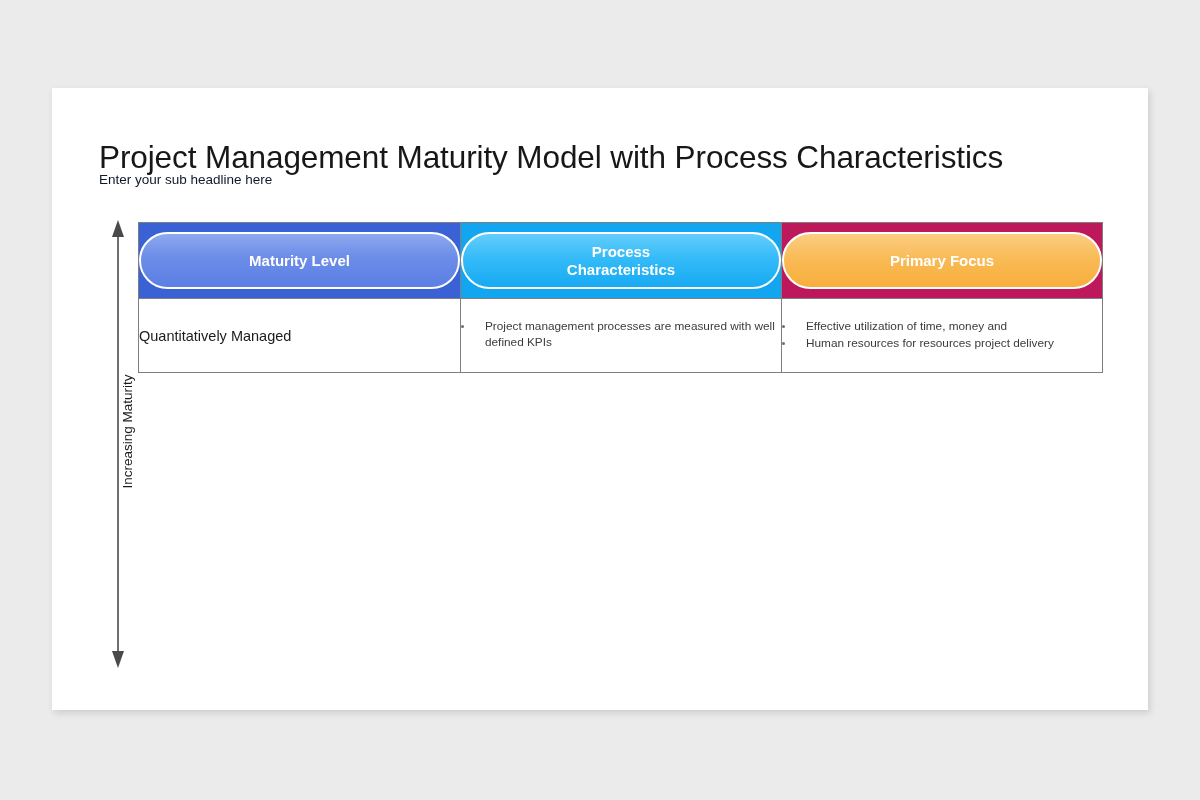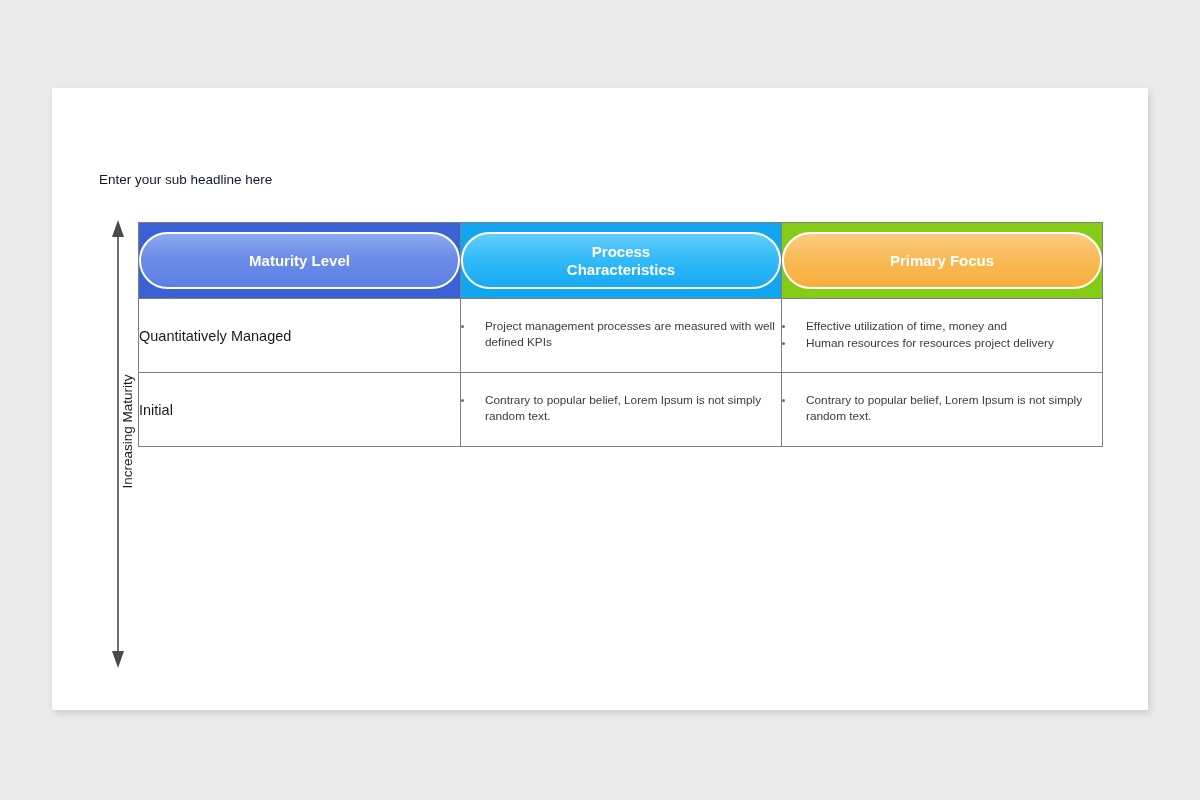--- a/index.html
+++ b/index.html
@@ -84,21 +84,21 @@
   .col-process { width: 321px; }
   .col-focus   { width: 321px; }
 
   
   thead th {
     height: 75px;
     padding: 0 14px;
   }
   th.hdr-level   { background: #3a62d4; }
   th.hdr-process { background: #11a6ef; }
-  th.hdr-focus   { background: #84cc16; }
+  th.hdr-focus   { background: #be185d; }
 
   .pill {
     display: flex;
     align-items: center;
     justify-content: center;
     height: 57px;
     border-radius: 30px;
     border: 2px solid #ffffff;
     color: #ffffff;
     font-size: 15px;
@@ -150,20 +150,21 @@
     height: 3px;
     border-radius: 50%;
     background: #6d6d6f;
   }
 </style>
 </head>
 <body>
 
 <div id="slide-card">
 
+  <h1 id="page-title">Project Management Maturity Model with Process Characteristics</h1>
   <div id="page-subtitle">Enter your sub headline here</div>
 
   <div id="maturity-axis">
     <svg width="42" height="452" viewBox="0 0 42 452">
       <line x1="21" y1="14" x2="21" y2="438" stroke="#4a4a4d" stroke-width="1.6"></line>
       <polygon points="21,2 15,19 27,19" fill="#4a4a4d"></polygon>
       <polygon points="21,450 15,433 27,433" fill="#4a4a4d"></polygon>
     </svg>
     <div id="axis-label">Increasing Maturity</div>
   </div>
@@ -206,29 +207,16 @@
         <td class="bullet-cell">
           <ul class="bullets">
             <li>Effective utilization of time, money and</li>
             <li>Human resources for resources project delivery</li>
           </ul>
         </td>
       </tr>
 
 
 
-      <tr>
-        <td class="level-cell">Initial</td>
-        <td class="bullet-cell">
-          <ul class="bullets">
-            <li>Contrary to popular belief, Lorem Ipsum is not simply random text.</li>
-          </ul>
-        </td>
-        <td class="bullet-cell">
-          <ul class="bullets">
-            <li>Contrary to popular belief, Lorem Ipsum is not simply random text.</li>
-          </ul>
-        </td>
-      </tr>
 
     </tbody>
   </table>
 </div>
 
 </body></html>

